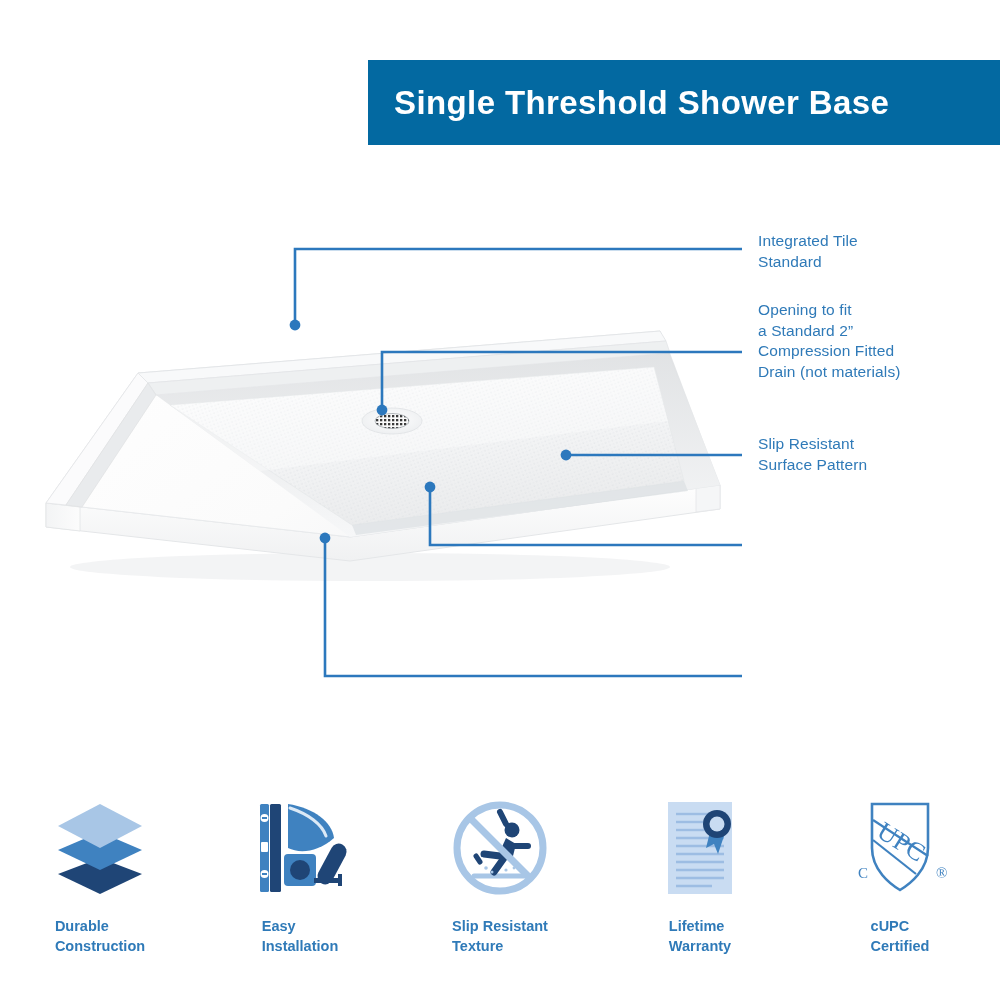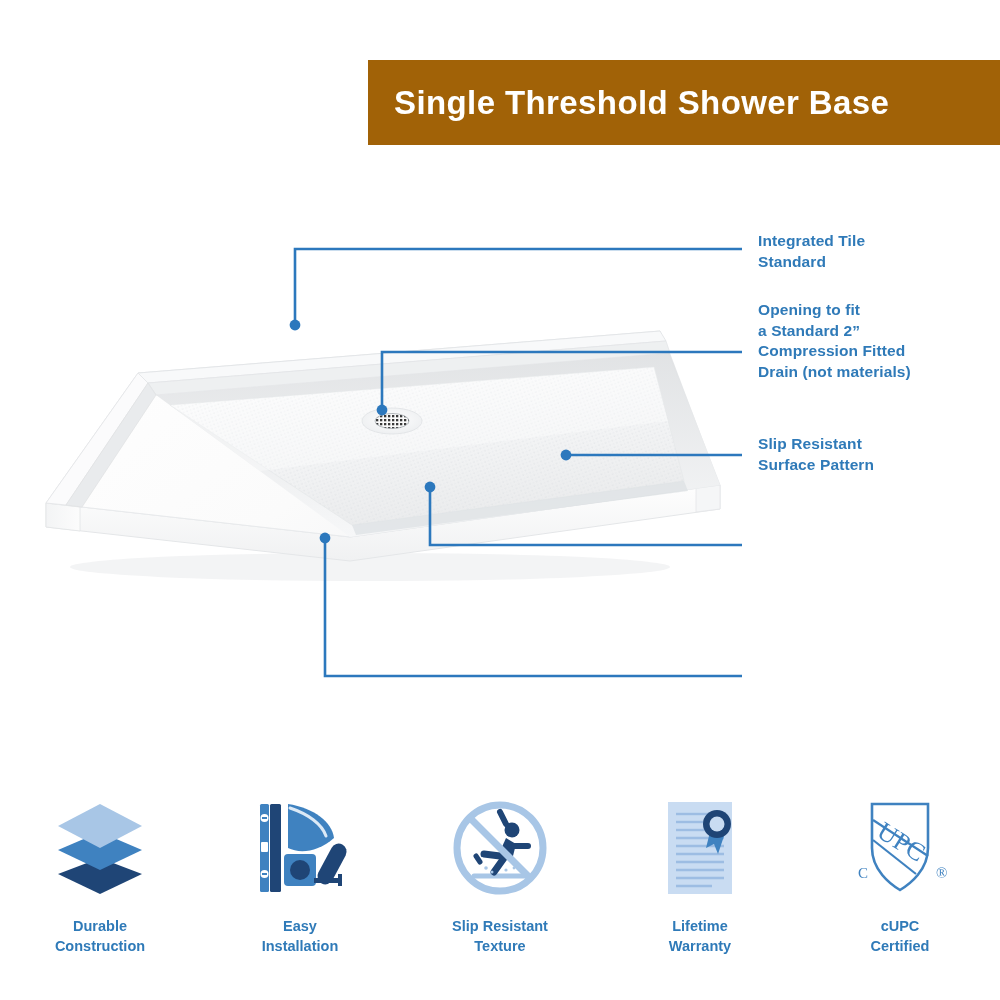--- a/index.html
+++ b/index.html
@@ -11,21 +11,21 @@
     overflow:hidden;
     -webkit-font-smoothing:antialiased;
   }
   .stage{position:absolute;inset:0;}
 
   
   .banner{
     position:absolute;
     left:368px; top:60px;
     width:632px; height:85px;
-    background:#a16207;
+    background:#0369a1;
     display:flex;align-items:center;
   }
   .banner-text{
     color:#ffffff;
     font-size:33px;
     font-weight:bold;
     letter-spacing:0.4px;
     padding-left:26px;
     white-space:nowrap;
   }
@@ -34,21 +34,21 @@
   .product{position:absolute;left:20px;top:295px;width:720px;height:300px;}
 
   
   .leaders{position:absolute;left:0;top:0;width:1000px;height:1000px;pointer-events:none;}
 
   
   .callout{
     position:absolute;
     color:#2f7ab8;
     font-size:15.5px;
-    font-weight:bold;
+    font-weight:normal;
     line-height:1.33;
     letter-spacing:0.1px;
   }
   .callout span{display:block;white-space:nowrap;}
 
   #co0{left:758px; top:231px;}
   #co1{left:758px; top:300px;}
   #co2{left:758px; top:434px;}
   #co3{left:758px; top:517px;}
   #co4{left:758px; top:617px;}
@@ -69,21 +69,21 @@
   .feature-icon{
     height:105px;
     display:flex;align-items:center;justify-content:center;
   }
   .feature-label{
     margin-top:16px;
     color:#2f7ab8;
     font-size:14.5px;
     font-weight:bold;
     line-height:1.38;
-    text-align:center;
+    text-align:left;
     white-space:pre-line;
   }
 </style>
 </head>
 <body>
 
 <div class="stage">
 
   <div class="banner">
     <div class="banner-text">Single Threshold Shower Base</div>

